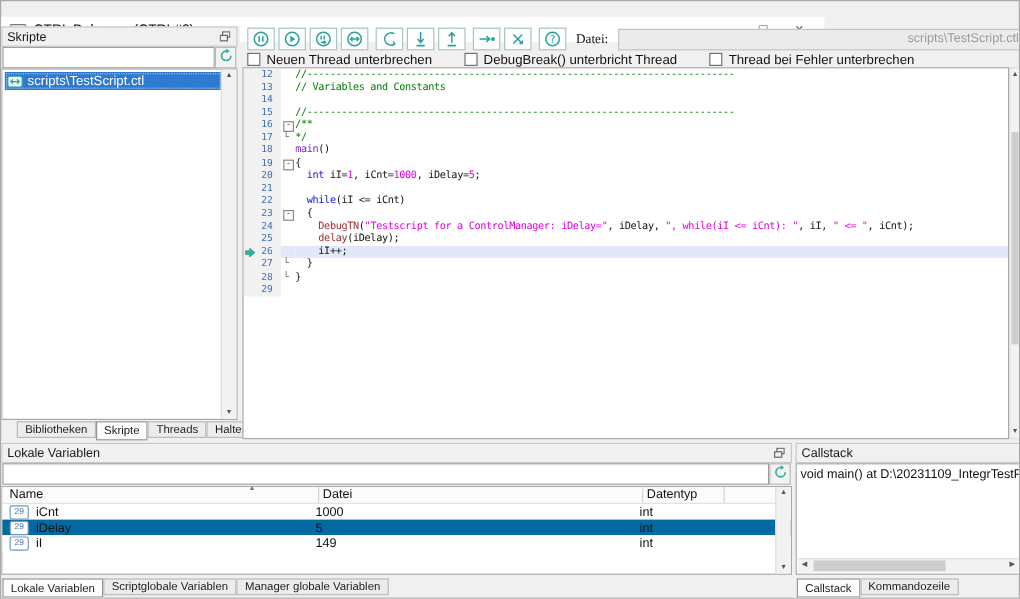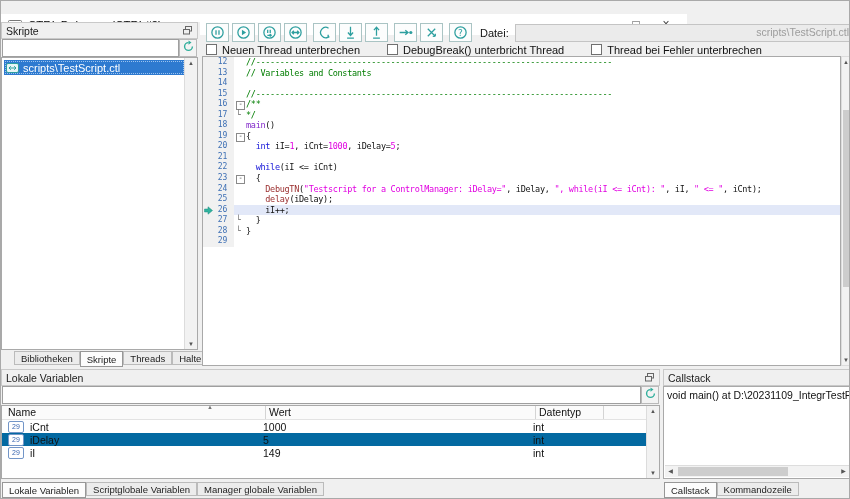--- a/index.html
+++ b/index.html
@@ -33,21 +33,21 @@
   .tree-item{display:flex;align-items:center;height:15px;margin:2px 12px 0 2px;padding-left:2px;font-size:11px;}
   .tree-item.sel{background:#2e7ad0;color:#fff;outline:1px dotted #9cc3ef;outline-offset:-2px;}
   .tree-item .titem-icon{display:inline-flex;margin-right:4px;}
   .vscroll{position:absolute;background:#f2f2f2;border-left:1px solid #dcdcdc;}
   .sarrow{position:absolute;left:0;right:0;height:10px;font-size:6px;color:#555;text-align:center;line-height:10px;}
   .sthumb{position:absolute;left:1px;right:1px;background:#cdcdcd;}
   
   #editor-panel{left:199px;top:21px;width:651px;height:345px;}
   .tbtn{position:absolute;top:1px;width:23px;height:19px;box-sizing:border-box;background:#fcfdfd;
     border:1px solid #aac4c4;padding:0;display:flex;align-items:center;justify-content:center;}
-  #file-label{position:absolute;left:280px;top:5px;font-size:11px;}
+  #file-label{position:absolute;left:280px;top:5px;font-size:11px;font-family:Liberation Serif, serif;}
   #file-field{position:absolute;left:315px;top:2px;width:333px;height:15px;background:#ebebeb;
     border:1px solid #c4c4c4;font-size:10.5px;color:#9c9c9c;text-align:right;padding:1px 4px 0 0;
     overflow:hidden;white-space:nowrap;}
   #thread-options{position:absolute;left:6px;top:21px;height:13px;display:flex;align-items:center;}
   .cbwrap{display:flex;align-items:center;margin-right:27px;}
   .cbox{width:11px;height:11px;background:#fff;border:1px solid #707070;box-sizing:border-box;margin-right:5px;}
   .cblab{font-size:11px;white-space:nowrap;}
   #codebox{position:absolute;left:2px;top:34px;width:639px;height:310px;background:#fff;
     border:1px solid #a9a9a9;box-sizing:border-box;overflow:hidden;}
   .crow{display:flex;height:10.55px;align-items:center;}
@@ -374,21 +374,21 @@
         <svg width="13" height="13" viewBox="0 0 14 14">
             <path d="M11.2 7A4.2 4.2 0 1 1 7 2.8" fill="none" stroke="#2fae9b" stroke-width="1.5"></path>
             <path d="M7 0.6l3.2 2.2L7 5z" fill="#2fae9b"></path>
           </svg>
       </span>
     </button>
     <div id="locals-table">
       <div class="thead">
         <span id="sort-indicator">▲</span>
         <span class="hname">Name</span>
-        <span class="hwert">Wert</span>
+        <span class="hwert">Datei</span>
         <span class="htyp">Datentyp</span>
         <span class="hdiv" style="left:263px;"></span>
         <span class="hdiv" style="left:533px;"></span>
         <span class="hdiv" style="left:601px;"></span>
       </div>
       <div id="var-rows">
           <div class="vrow">
             <span class="vcell-name">
               <span class="int-icon">29</span>
               <span>iCnt</span>

